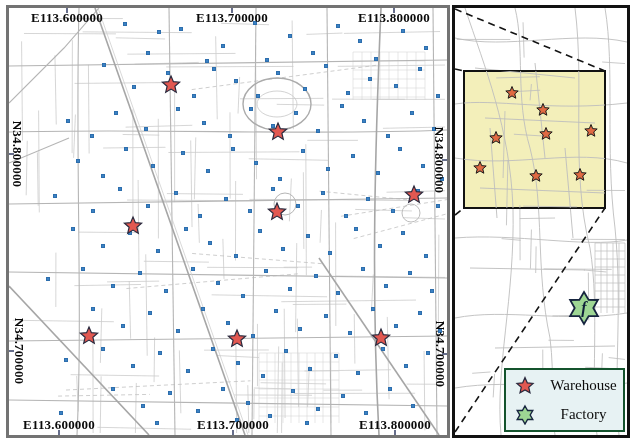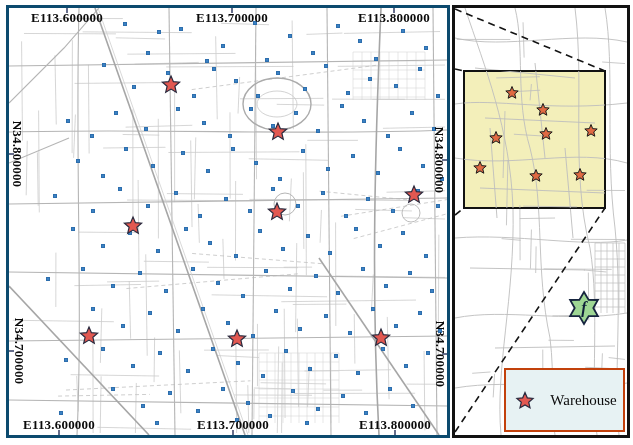--- a/index.html
+++ b/index.html
@@ -1,27 +1,27 @@
 <!DOCTYPE html>
 <html><head>
 <meta charset="utf-8">
 <style>
   html,body{margin:0;padding:0;background:#ffffff;}
   #stage{position:relative;width:633px;height:445px;background:#ffffff;
          font-family:"Liberation Serif",serif;overflow:hidden;}
   .panel{position:absolute;box-sizing:border-box;background:#ffffff;}
-  #mainPanel{left:6px;top:5px;width:444px;height:433px;border:3px solid #0c4a6e;}
+  #mainPanel{left:6px;top:5px;width:444px;height:433px;border:3px solid #737373;}
   #insetPanel{left:452px;top:5px;width:178px;height:433px;border:3px solid #121212;}
   svg.fill{position:absolute;left:0;top:0;width:100%;height:100%;display:block;}
   .axis-label{position:absolute;font-weight:bold;font-size:13px;color:#0b0b0b;
               white-space:nowrap;letter-spacing:.2px;}
   .axis-label.horiz{transform:translateX(-50%);}
   .axis-label.vert{transform:translate(-50%,-50%) rotate(90deg);}
   #legendBox{position:absolute;left:49px;top:360px;width:121px;height:64px;
-             background:#e7f2f3;border:2px solid #c2410c;box-sizing:border-box;
+             background:#e7f2f3;border:2px solid #14532d;box-sizing:border-box;
              display:flex;flex-direction:column;justify-content:space-around;padding:1px 0;}
   .legend-row{display:flex;align-items:center;height:19px;}
   .legend-marker{width:38px;display:flex;justify-content:center;align-items:center;}
   .legend-label{flex:1;text-align:center;font-size:15px;color:#0b0b0b;line-height:1;}
 </style>
 </head>
 <body>
 
 <div id="stage">
 
@@ -494,15 +494,23 @@
 
     <div id="legendBox">
       <div class="legend-row">
         <span class="legend-marker">
             <svg width="24" height="19" id="lgW">
               <path d="M12.00,1.50L14.29,6.84L20.08,7.37L15.71,11.21L17.00,16.88L12.00,13.90L7.00,16.88L8.29,11.21L3.92,7.37L9.71,6.84Z" fill="#e25851" stroke="#2a2a3e" stroke-width="1.2"></path>
             </svg>
           </span>
         <span class="legend-label">Warehouse</span>
       </div>
+      <div class="legend-row">
+        <span class="legend-marker">
+            <svg width="24" height="21" id="lgF">
+              <path d="M12.00,2.00L14.60,6.50L19.79,6.50L17.20,11.00L19.79,15.50L14.60,15.50L12.00,20.00L9.40,15.50L4.21,15.50L6.80,11.00L4.21,6.50L9.40,6.50Z" fill="#9ed694" stroke="#17253f" stroke-width="1.4"></path>
+            </svg>
+          </span>
+        <span class="legend-label">Factory</span>
+      </div>
     </div>
   </div>
 </div>
 
 </body></html>

